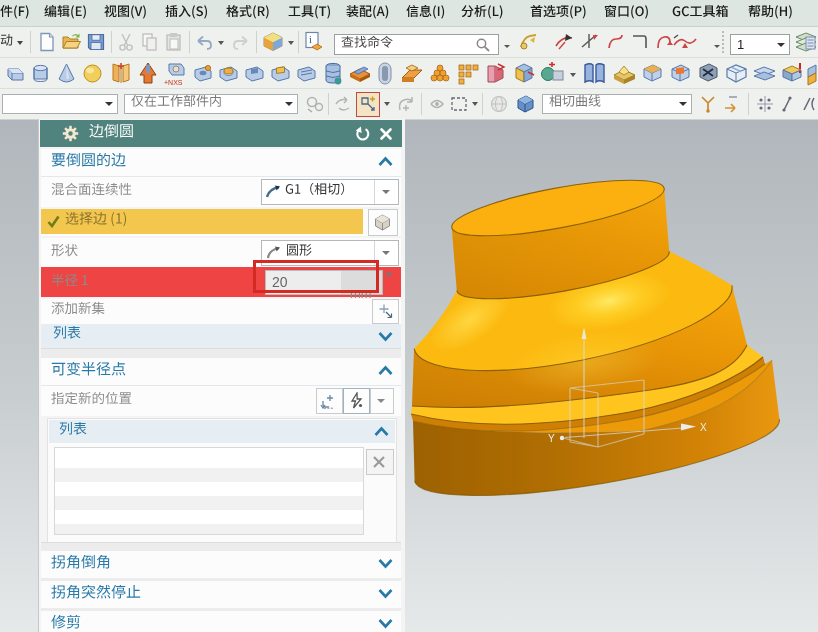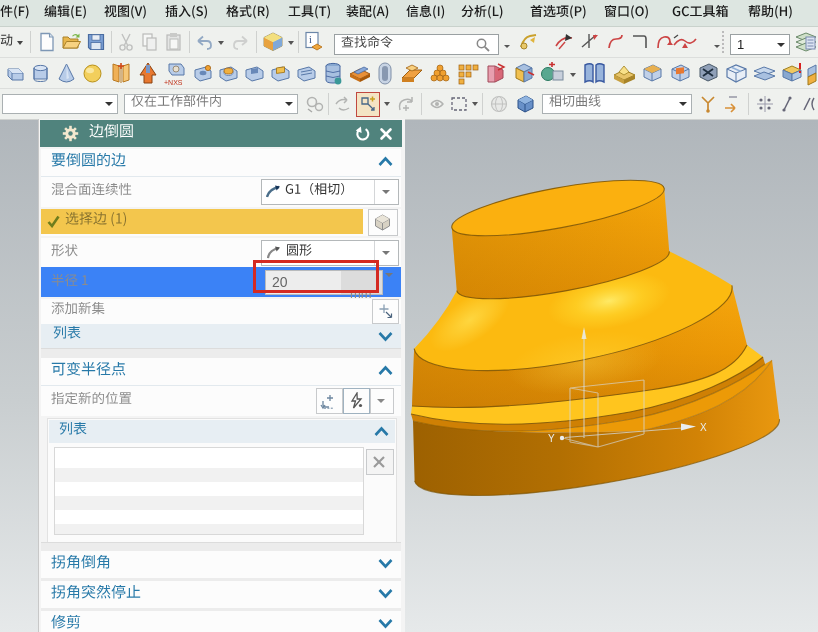--- a/index.html
+++ b/index.html
@@ -616,21 +616,21 @@
       </svg>
       <svg class="abs" style="left:24px;top:3px" width="28" height="19" viewBox="0 0 28 19">
           <path d="M1.1 0.3H11.9V11.7H11V1.1H2V11.7H1.1ZM1.6 10.4H11.5V11.2H1.6ZM4.4 2.5V3.5H8.5V2.5ZM3.5 1.8H9.5V4.2H3.5ZM6.1 6.1H7V6.9Q7 7.3 6.8 7.7Q6.7 8.2 6.3 8.6Q5.9 9 5.1 9.4Q4.3 9.8 2.9 10.1Q2.8 9.9 2.7 9.7Q2.5 9.5 2.4 9.4Q3.7 9.1 4.4 8.8Q5.2 8.5 5.5 8.2Q5.9 7.8 6 7.5Q6.1 7.2 6.1 6.9ZM6.8 8.6 7.2 8Q7.7 8.2 8.3 8.4Q8.9 8.7 9.4 9Q9.9 9.2 10.3 9.4L9.9 10.2Q9.6 9.9 9 9.7Q8.5 9.4 7.9 9.1Q7.3 8.8 6.8 8.6ZM3.2 5H9.8V8.3H8.9V5.7H4.1V8.3H3.2Z M13.8 0.6H20.4V1.5H13.8ZM13.5 4.9H20.6V5.8H13.5ZM18.3 0.8H19.2V11.7H18.3ZM15.2 0.8H16.2V5Q16.2 6.2 16 7.4Q15.9 8.6 15.5 9.7Q15.1 10.9 14.2 11.8Q14.1 11.7 14 11.6Q13.9 11.5 13.7 11.3Q13.6 11.2 13.5 11.2Q14.3 10.3 14.6 9.3Q15 8.3 15.1 7.2Q15.2 6.1 15.2 5ZM24 -0 24.9 0.4Q24.4 1 23.8 1.5Q23.2 2.1 22.5 2.6Q21.8 3.1 21.2 3.5Q21 3.3 20.8 3.1Q20.6 2.9 20.5 2.8Q21.1 2.4 21.7 2Q22.4 1.6 23 1Q23.6 0.5 24 -0ZM24.4 3.6 25.3 3.9Q24.8 4.6 24.1 5.2Q23.4 5.8 22.7 6.3Q22 6.9 21.3 7.2Q21.2 7.1 21 6.9Q20.8 6.7 20.6 6.6Q21.3 6.2 22 5.7Q22.7 5.3 23.3 4.7Q23.9 4.1 24.4 3.6ZM24.7 7.1 25.6 7.4Q25 8.3 24.3 9.1Q23.5 9.9 22.5 10.6Q21.6 11.3 20.6 11.7Q20.5 11.5 20.3 11.3Q20.1 11.1 19.9 10.9Q20.9 10.5 21.8 10Q22.7 9.4 23.4 8.6Q24.2 7.9 24.7 7.1Z" fill="#333"></path>
         </svg>
       <div class="abs" style="left:112px;top:0;width:24px;height:24px;border-left:1px solid #d4d6d8;">
         <div class="abs" style="left:7px;top:10px;width:0;height:0;border-left:4px solid transparent;border-right:4px solid transparent;border-top:4px solid #777;"></div>
       </div>
     </div>
   </div>
 
-  <div class="abs" style="left:2px;top:148px;width:360px;height:30px;background:#3b82f6;">
+  <div class="abs" style="left:2px;top:148px;width:360px;height:30px;background:#ef4444;">
     <svg class="abs" style="left:10px;top:7px" width="39" height="20" viewBox="0 0 39 20">
         <path d="M2 0.5 2.9 0.1Q3.2 0.6 3.5 1.1Q3.9 1.7 4.1 2.2Q4.4 2.7 4.5 3.1L3.5 3.5Q3.4 3.1 3.2 2.6Q2.9 2.1 2.6 1.5Q2.3 0.9 2 0.5ZM10.5 0.1 11.6 0.4Q11.3 1 11 1.5Q10.7 2.1 10.4 2.6Q10 3.1 9.7 3.5L8.9 3.2Q9.1 2.8 9.4 2.2Q9.7 1.7 10 1.1Q10.3 0.5 10.5 0.1ZM1.6 4.1H12V5.1H1.6ZM0.7 7.3H12.8V8.3H0.7ZM6.2 -0.3H7.2V12.2H6.2Z M18.7 0.5H24.7V1.4H18.7ZM24.4 0.5H24.6L24.7 0.4L25.5 0.9Q24.9 1.8 24.2 2.6Q23.4 3.5 22.4 4.1Q21.4 4.8 20.4 5.3Q19.3 5.9 18.3 6.2Q18.3 6.1 18.2 6Q18 5.8 17.9 5.7Q17.8 5.5 17.7 5.4Q18.7 5.1 19.7 4.6Q20.7 4.1 21.6 3.5Q22.5 2.9 23.2 2.2Q23.9 1.5 24.4 0.7ZM17.8 10.9H26.4V11.8H17.8ZM21.7 7.2H22.7V11.2H21.7ZM18.7 6.6H25.6V7.6H18.7ZM17.2 2.8 18.1 3.1Q17.7 3.9 17.1 4.7Q16.5 5.5 15.8 6.2Q15.2 6.9 14.5 7.4Q14.5 7.3 14.4 7.1Q14.3 6.9 14.2 6.8Q14.1 6.6 14 6.4Q14.6 6 15.2 5.4Q15.8 4.8 16.3 4.1Q16.8 3.5 17.2 2.8ZM17 -0.2 17.9 0.2Q17.6 0.8 17 1.3Q16.5 1.9 15.9 2.5Q15.3 3 14.7 3.4Q14.6 3.3 14.6 3.1Q14.5 3 14.4 2.8Q14.3 2.7 14.2 2.6Q14.7 2.2 15.2 1.8Q15.8 1.3 16.2 0.8Q16.7 0.3 17 -0.2ZM15.9 5.3 16.9 4.3 17 4.4V12.2H15.9ZM21.9 4.1 22.4 3.4Q23.1 3.6 23.8 4Q24.6 4.3 25.3 4.7Q26 5 26.4 5.3L25.9 6.2Q25.4 5.8 24.7 5.5Q24.1 5.1 23.3 4.7Q22.5 4.4 21.9 4.1Z M31.2 11.1V10.1H33.4V2.7H31.7V1.9Q32.3 1.8 32.8 1.6Q33.3 1.4 33.7 1.2H34.7V10.1H36.6V11.1Z" fill="#8c8c8c"></path>
       </svg>
     <div class="abs" style="left:224px;top:3px;width:116px;height:23px;background:#ededed;border:1px solid #b8babc;">
       <span style="position:absolute;left:6px;top:3px;color:#666;font-size:14px;">20</span>
       <div class="abs" style="left:75px;top:0px;width:41px;height:23px;background:#dcdcdc;color:#8b8b8b;font-size:13px;">
         <span style="position:absolute;left:9px;top:15px;">mm</span>
       </div>
     </div>
     <div class="abs" style="left:344px;top:6px;width:0;height:0;border-left:4px solid transparent;border-right:4px solid transparent;border-top:4px solid #777;"></div>

